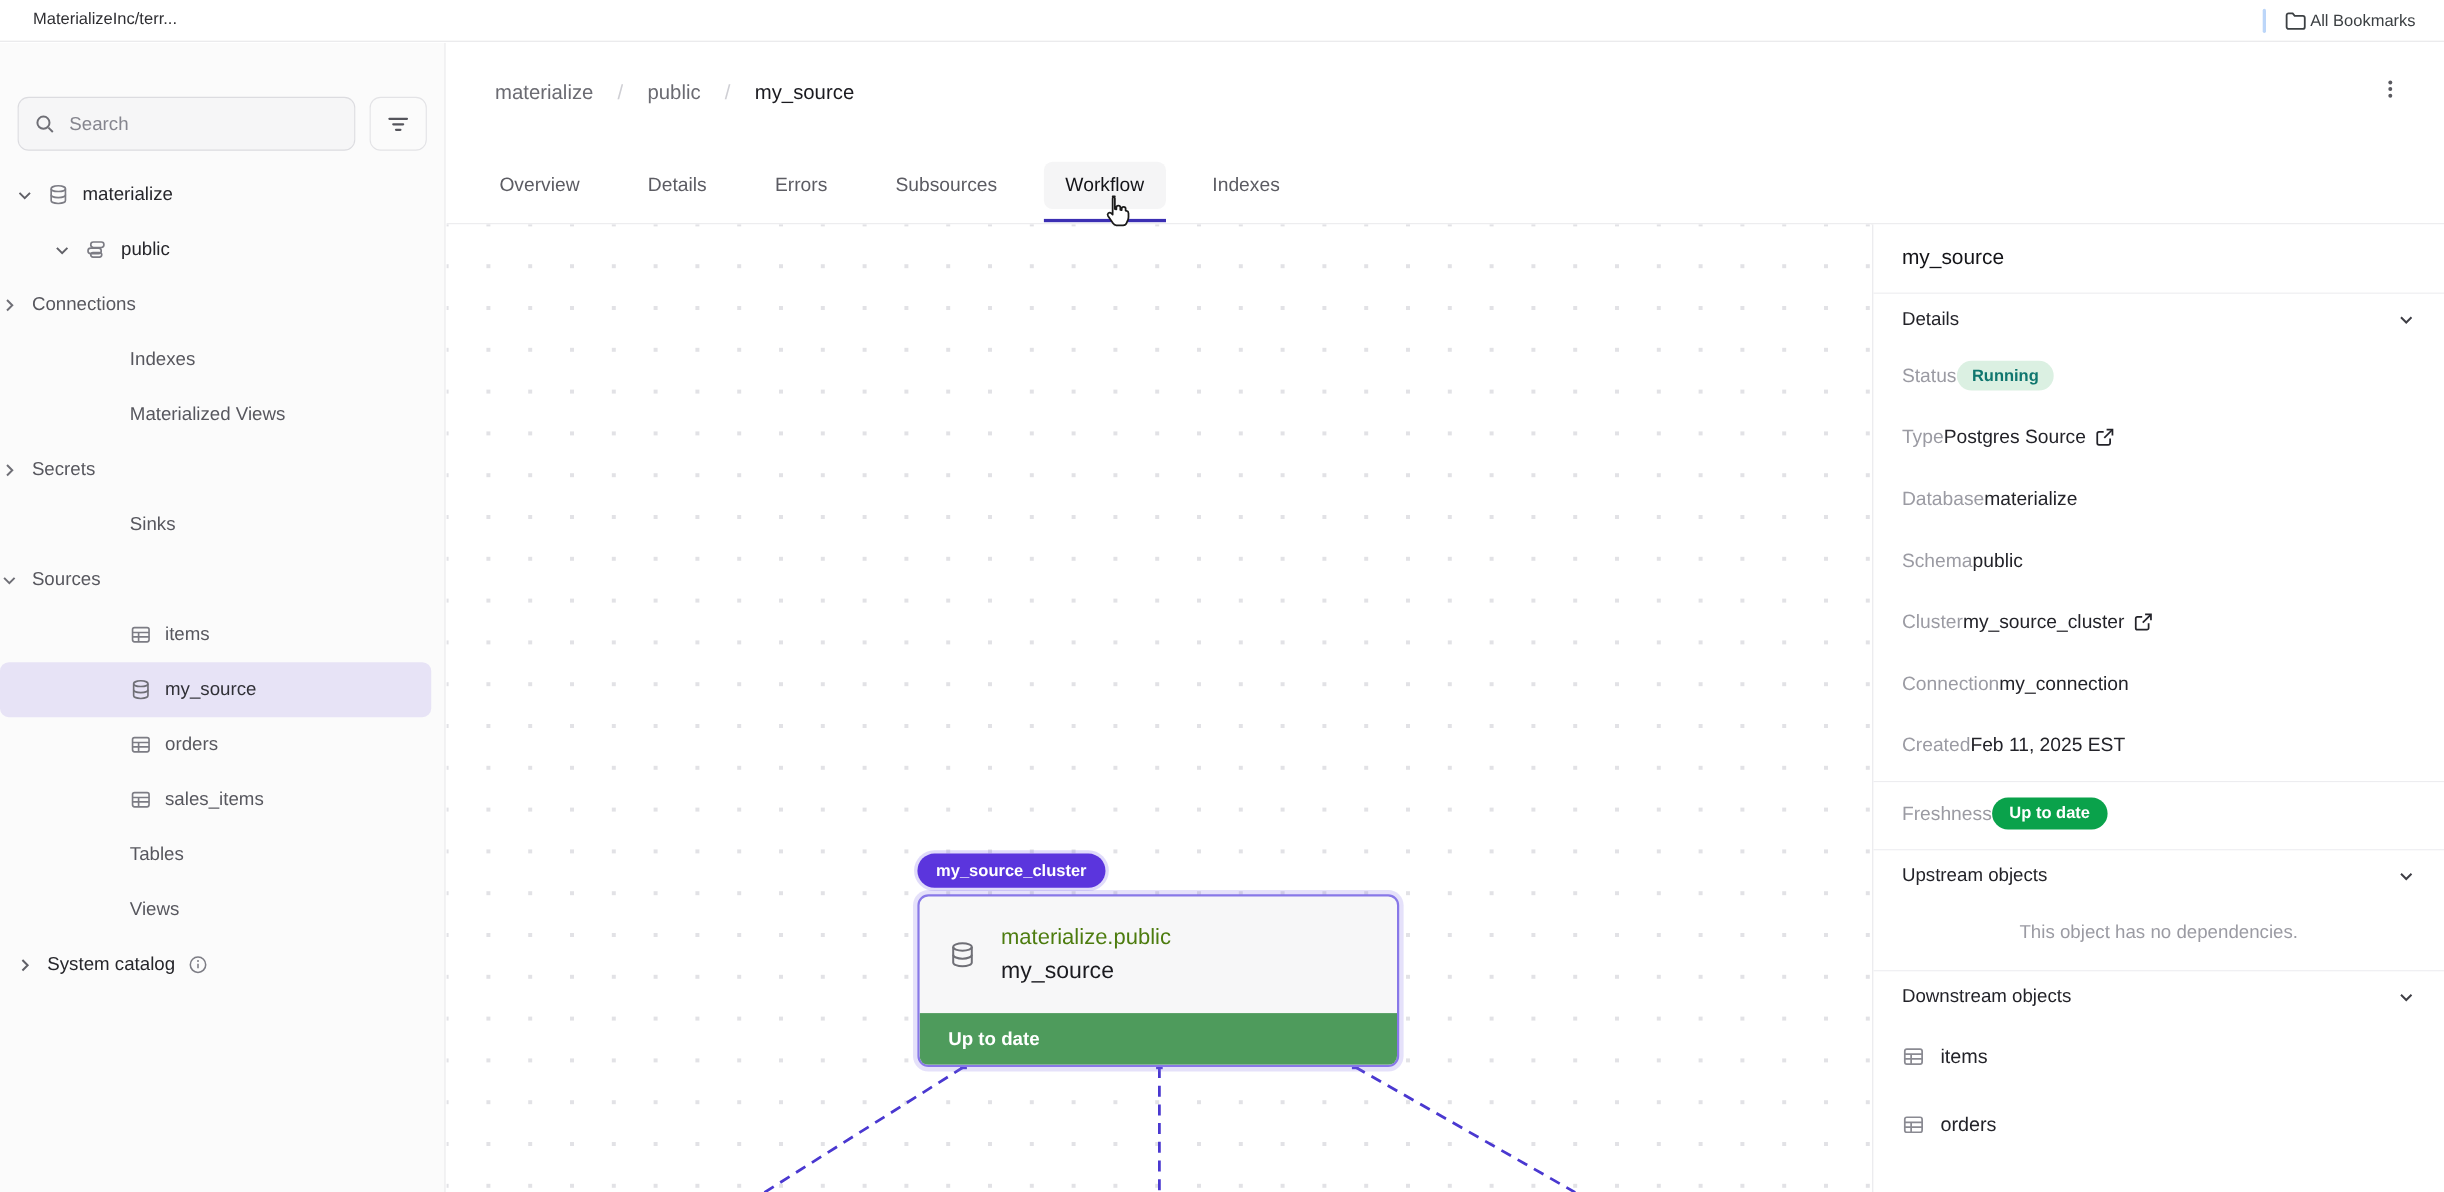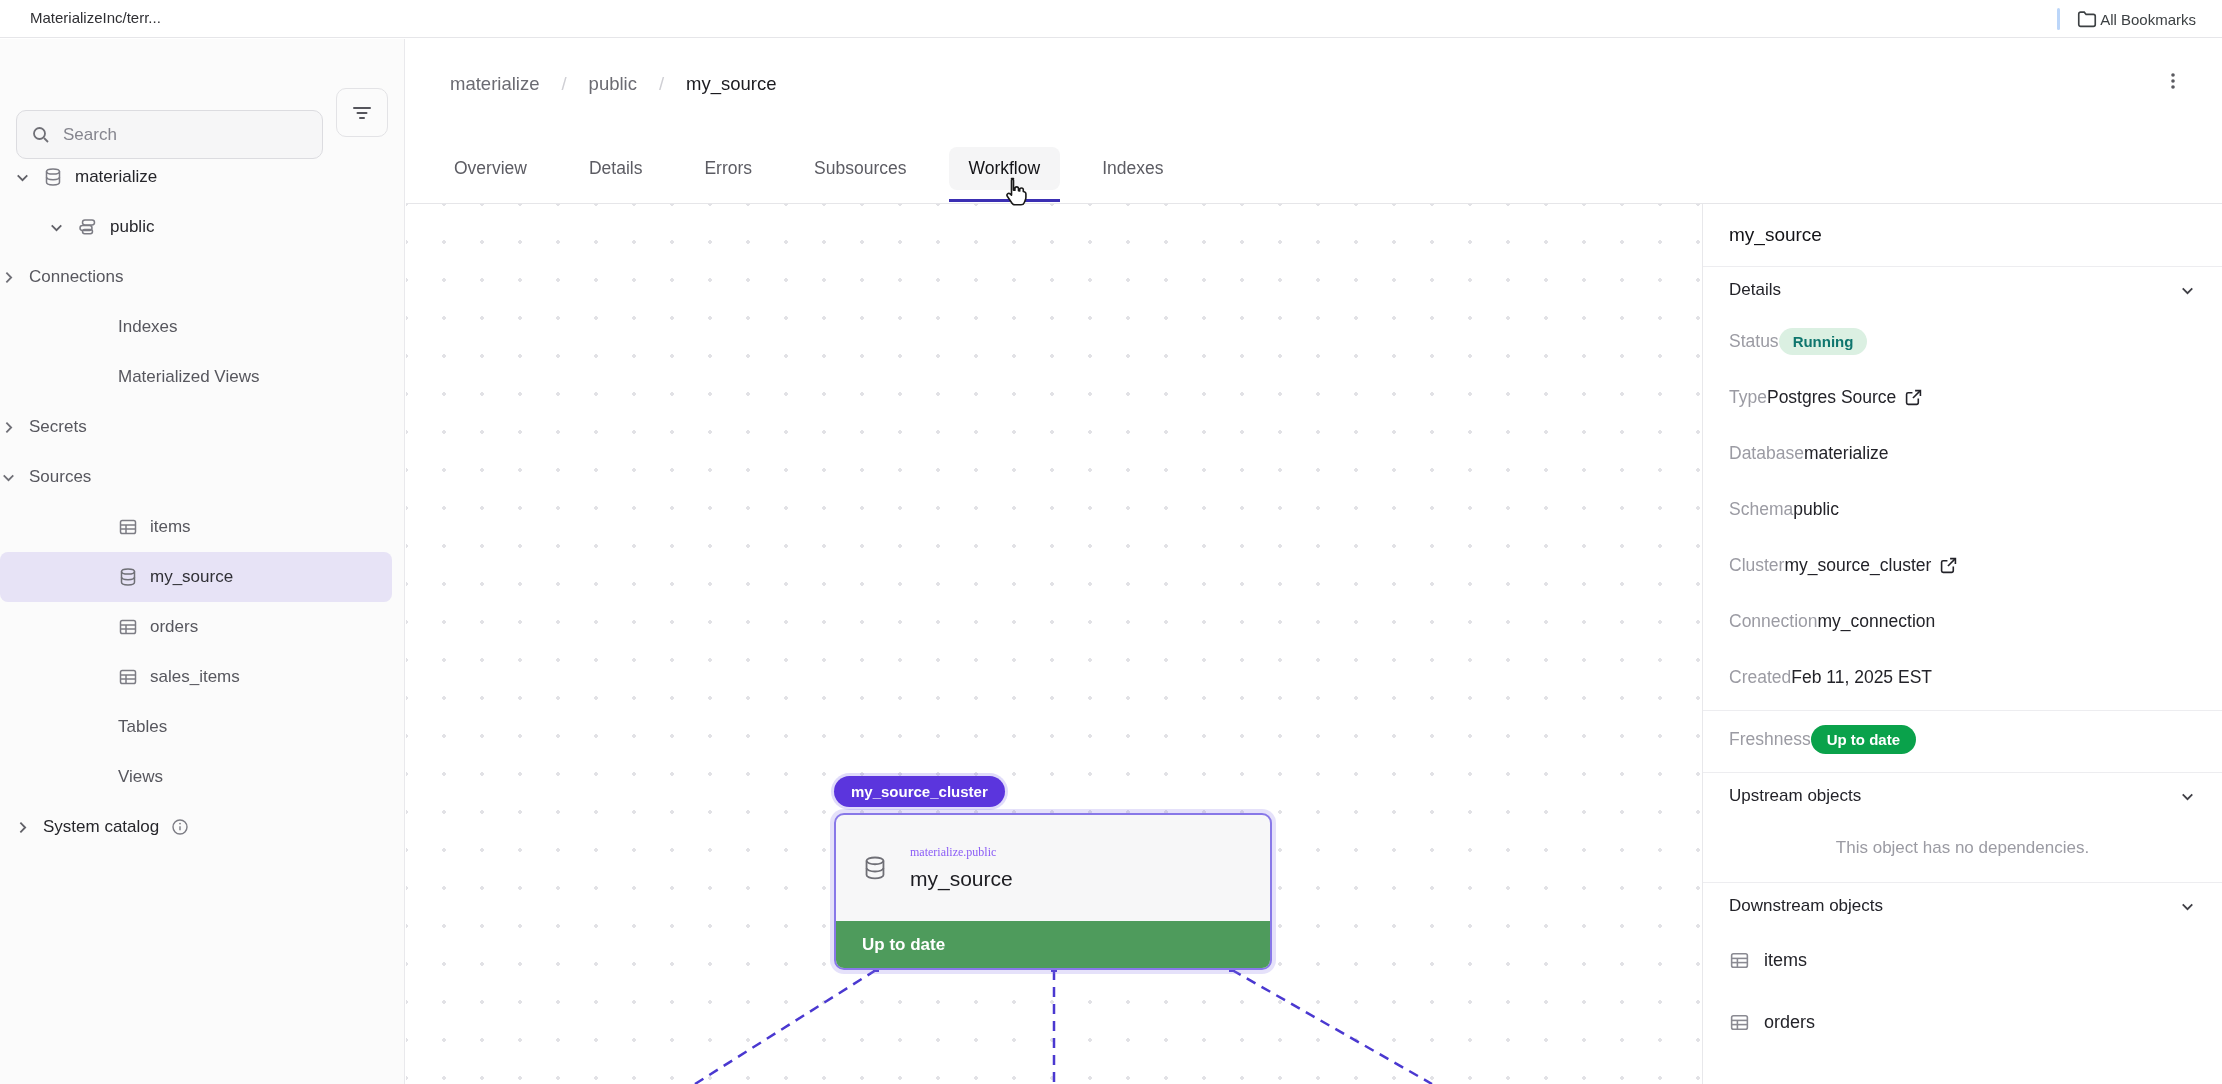--- a/index.html
+++ b/index.html
@@ -17,21 +17,21 @@
   .topbar-title { position:absolute; left:30px; top:9px; font-size:15px; color:#2f2f33; }
   .topbar-right { position:absolute; right:26px; top:0; height:38px; display:flex; align-items:center; gap:2px; }
   .bm-divider { width:3px; height:22px; background:#bcd6f9; border-radius:2px; margin-right:14px; }
   .bm-label { font-size:15px; color:#3c4043; }
 
   
   .sidebar { position:absolute; top:39px; left:0; width:405px; bottom:0;
     background:#fbfbfb; border-right:1px solid #e9e9ec; }
   .search-row { position:absolute; top:49px; left:16px; right:16px; display:flex; gap:13px; }
   .search-box { flex:1; height:49px; border:1px solid #dcdce0; background:#f6f6f7;
-    border-radius:10px; display:flex; align-items:center; padding:0 14px; gap:10px;margin-top:22px; }
+    border-radius:10px; display:flex; align-items:center; padding:0 14px; gap:10px; }
   .search-box input { border:0; outline:0; background:transparent; width:100%;
     font-family:"Liberation Sans",sans-serif; font-size:17px; color:#303036; }
   .search-box input::placeholder { color:#85858e; }
   .filter-btn { width:52px; height:49px; border:1px solid #e3e3e6; border-radius:10px;
     background:#fbfbfb; display:flex; align-items:center; justify-content:center; cursor:pointer; }
   .tree { position:absolute; top:113px; left:0; right:0; }
   .trow { height:50px; display:flex; align-items:center; gap:12px; font-size:17px;
     color:#57575e; cursor:pointer; white-space:nowrap; }
   .trow.l0 { padding-left:14px; }
   .trow.l1 { padding-left:48px; }
@@ -63,21 +63,21 @@
     background-image:radial-gradient(circle, #e2e2e6 2px, transparent 2px);
     background-size:38px 38px; background-position:19px 19px; }
   .edges { position:absolute; inset:0; }
   .cluster-badge { position:absolute; left:428px; top:572px; height:31px; padding:0 17px;
     background:#5b35dd; border-radius:16px; color:#fff; font-weight:bold; font-size:15px;
     display:flex; align-items:center; box-shadow:0 0 0 3px rgba(130,110,235,.25); z-index:3; }
   .node-card { position:absolute; left:428px; top:609px; width:438px; height:157px;
     border:2px solid #8878e8; border-radius:10px; overflow:hidden; background:#f7f7f8;
     box-shadow:0 0 0 4px rgba(136,120,232,.22); z-index:2; cursor:pointer; }
   .node-top { height:106px; display:flex; align-items:center; padding:0 26px; gap:22px; }
-  .node-qualifier { color:#8b5cf6; font-size:12px;font-family:Liberation Serif, serif; }
+  .node-qualifier { color:#4d7c0f; font-size:20px; }
   .node-name { color:#1c1c21; font-size:21px; margin-top:7px; }
   .node-status { height:47px; background:#4e9b5c; color:#fff; font-weight:bold; font-size:17px;
     display:flex; align-items:center; padding:0 26px; }
 
   .cursor-overlay { position:absolute; left:1000px; top:176px; z-index:20; pointer-events:none; }
 
   
   .panel { position:absolute; left:1702px; top:204px; right:0; bottom:0; background:#fff;
     border-left:1px solid #e8e8eb; overflow:hidden; }
   .panel-title { height:63px; display:flex; align-items:center; padding:0 26px;
@@ -183,20 +183,23 @@
       <span>Materialized Views</span>
     </div>
     <div class="trow l2">
       <span class="tico">
         <svg width="17" height="17" viewBox="0 0 16 16" fill="none" stroke="#6f6f76" stroke-width="1.7">
             <path d="M6 3.5L10.5 8L6 12.5"></path>
           </svg>
       </span>
       <span>Secrets</span>
     </div>
+    <div class="trow l2 noch">
+      <span>Sinks</span>
+    </div>
     <div class="trow l2">
       <span class="tico">
         <svg width="17" height="17" viewBox="0 0 16 16" fill="none" stroke="#6f6f76" stroke-width="1.7">
             <path d="M3.5 6l4.5 4.5L12.5 6"></path>
           </svg>
       </span>
       <span>Sources</span>
     </div>
     <div class="trow l3">
       <span class="tico">

